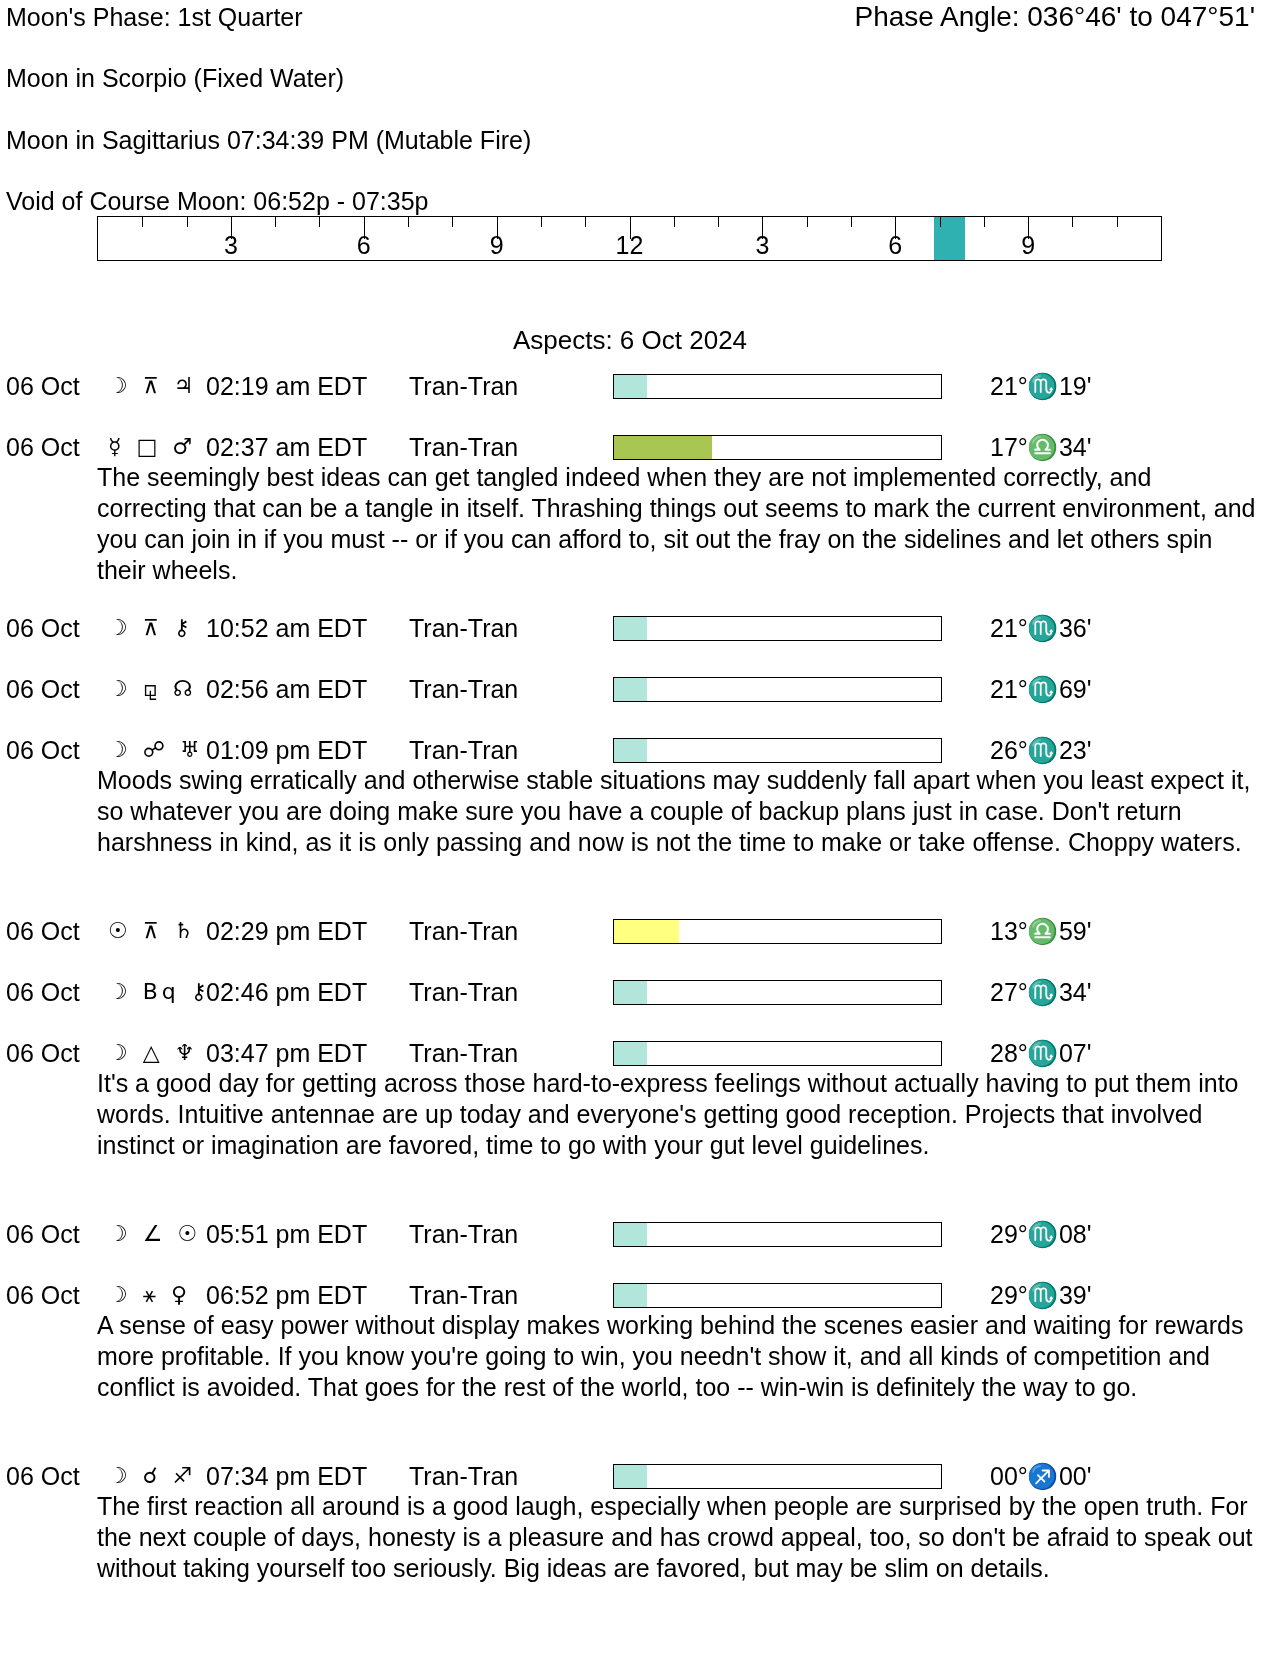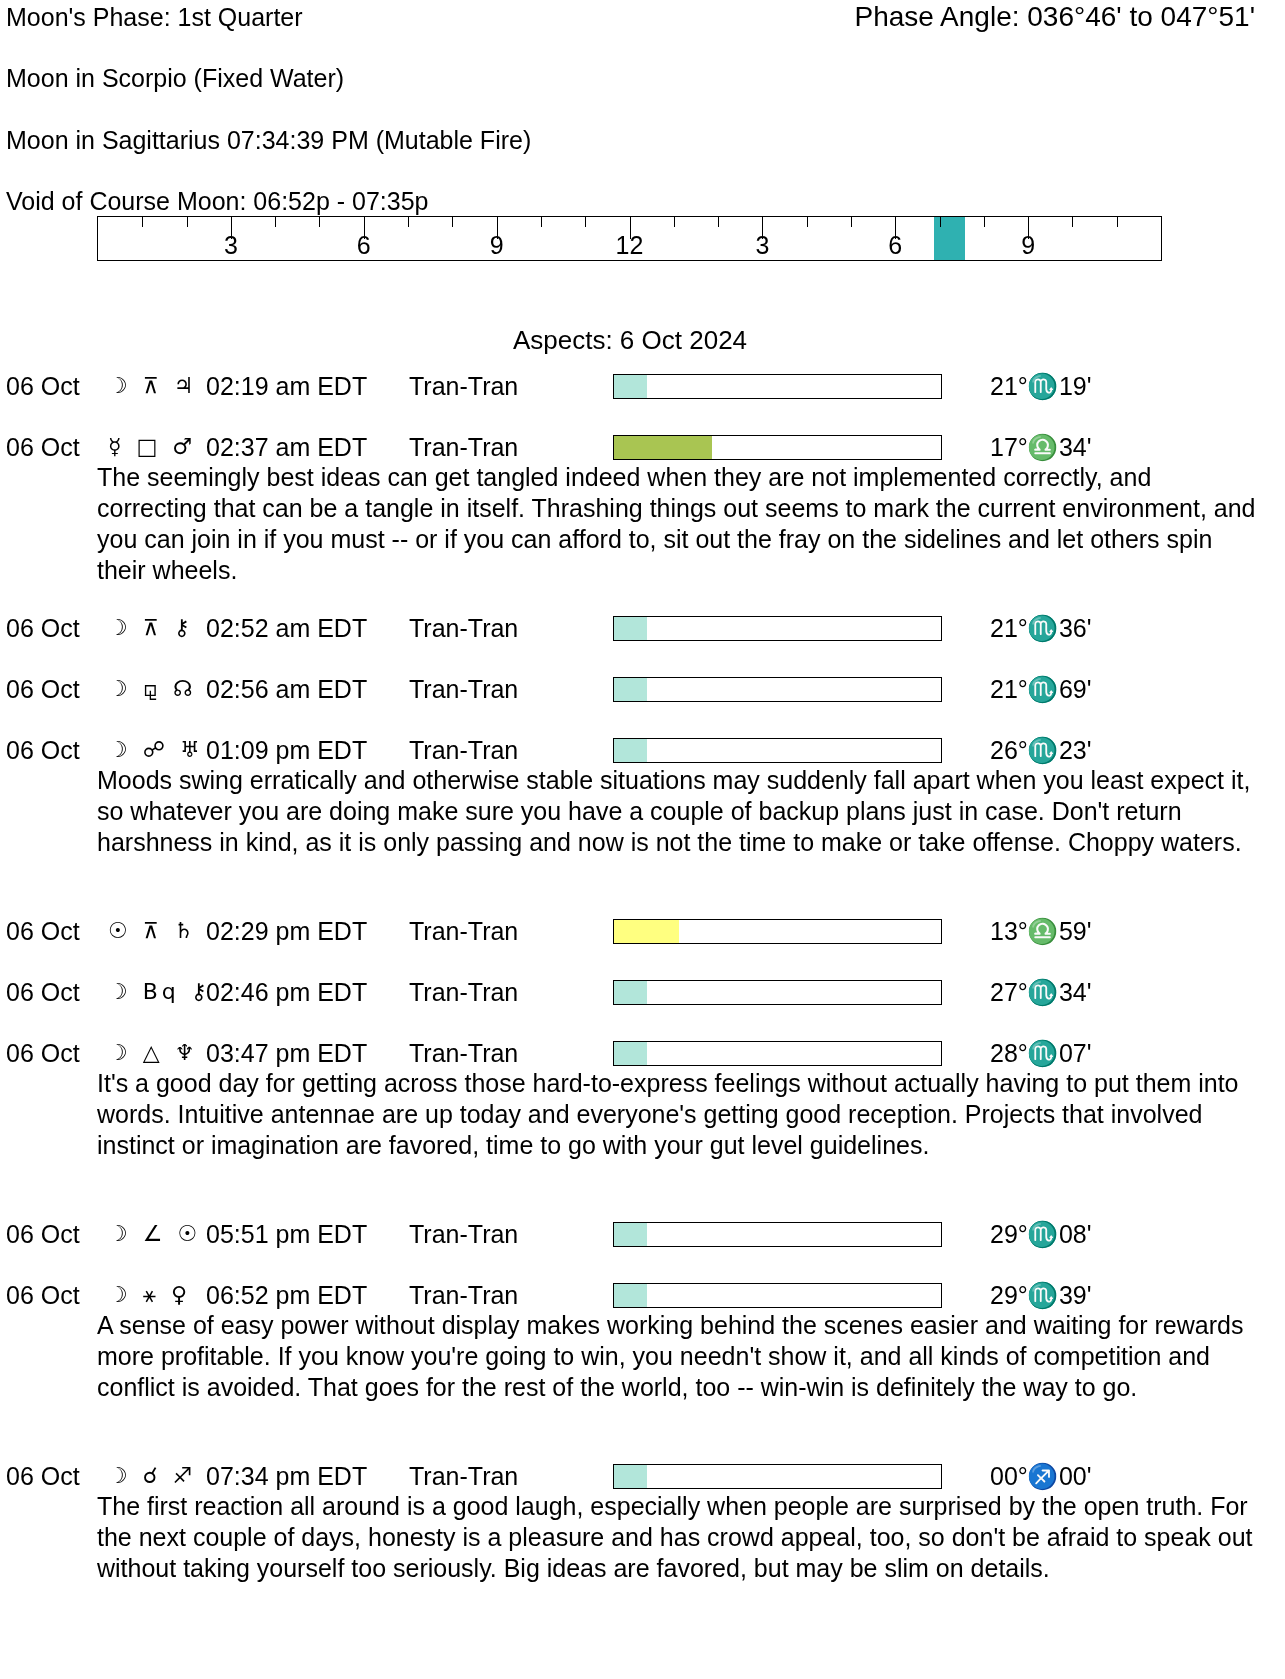--- a/index.html
+++ b/index.html
@@ -90,21 +90,21 @@
       <span class="c-type">Tran-Tran</span>
       <div class="bar">
         <div class="bar-fill" style="width:30%;background:#a9c552"></div>
       </div>
       <span class="c-deg">17°♎34'</span>
     </div>
     <div class="desc" style="top: 462px;">The seemingly best ideas can get tangled indeed when they are not implemented correctly, and correcting that can be a tangle in itself. Thrashing things out seems to mark the current environment, and you can join in if you must -- or if you can afford to, sit out the fray on the sidelines and let others spin their wheels.</div>
     <div class="row" style="top: 613px;">
       <span class="c-date">06 Oct</span>
       <span class="c-glyph">☽ ⊼ ⚷</span>
-      <span class="c-time">02:52 am EDT</span>
+      <span class="c-time">10:52 am EDT</span>
       <span class="c-type">Tran-Tran</span>
       <div class="bar">
         <div class="bar-fill" style="width:10%;background:#b2e6da"></div>
       </div>
       <span class="c-deg">21°♏36'</span>
     </div>
     <div class="row" style="top: 674px;">
       <span class="c-date">06 Oct</span>
       <span class="c-glyph">☽ ⚼ ☊</span>
       <span class="c-time">02:56 am EDT</span>

